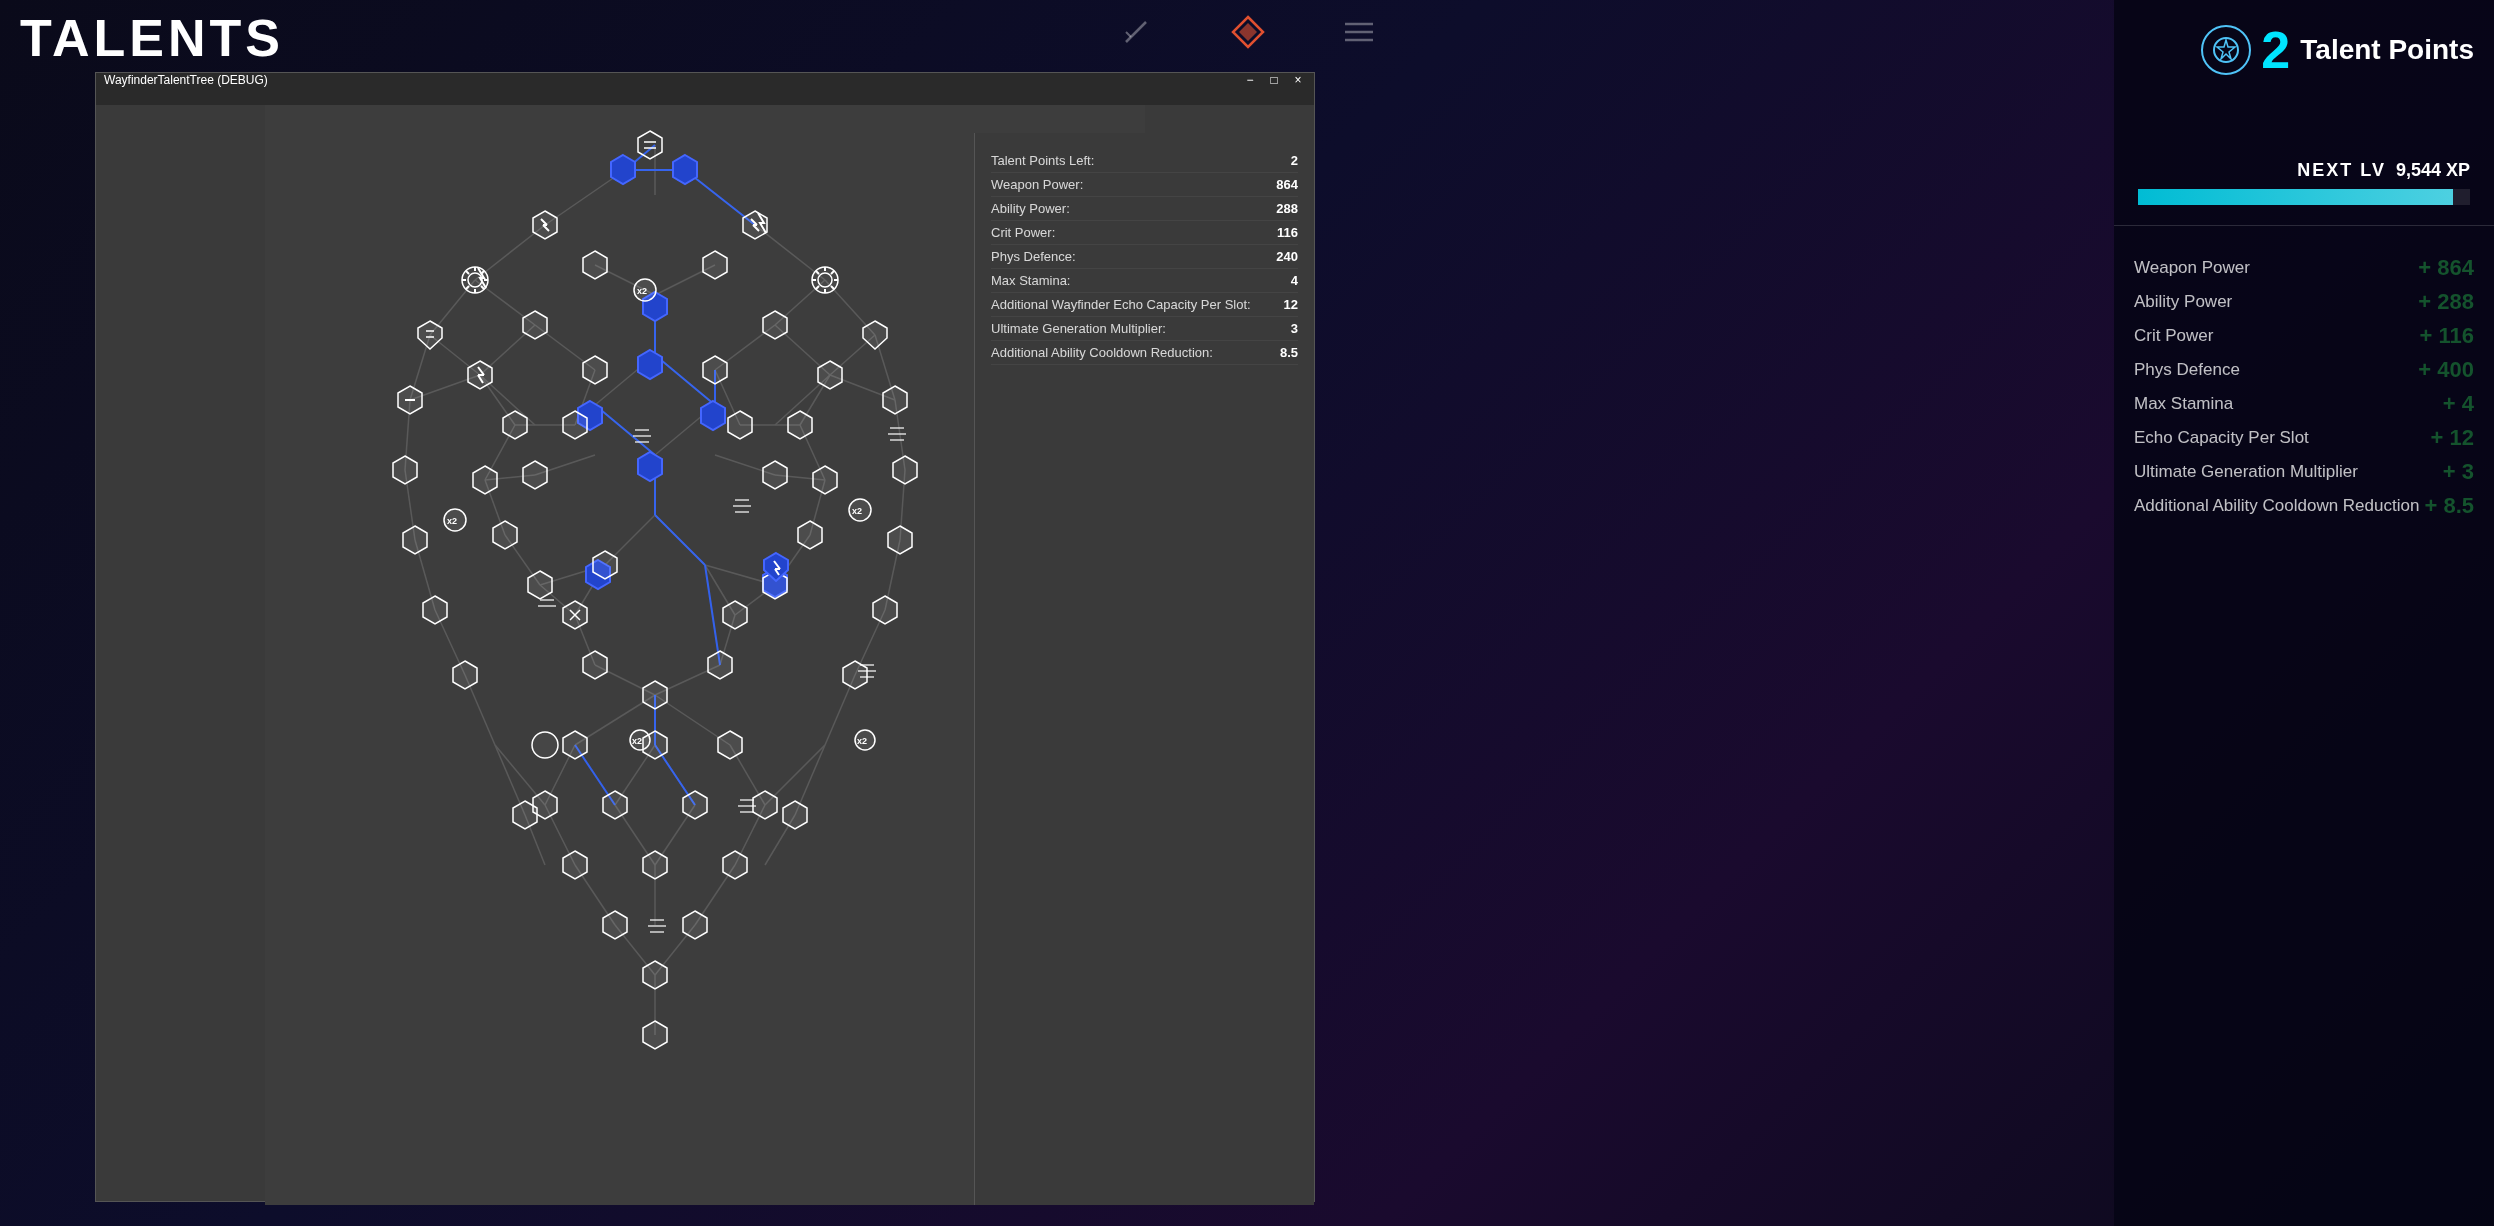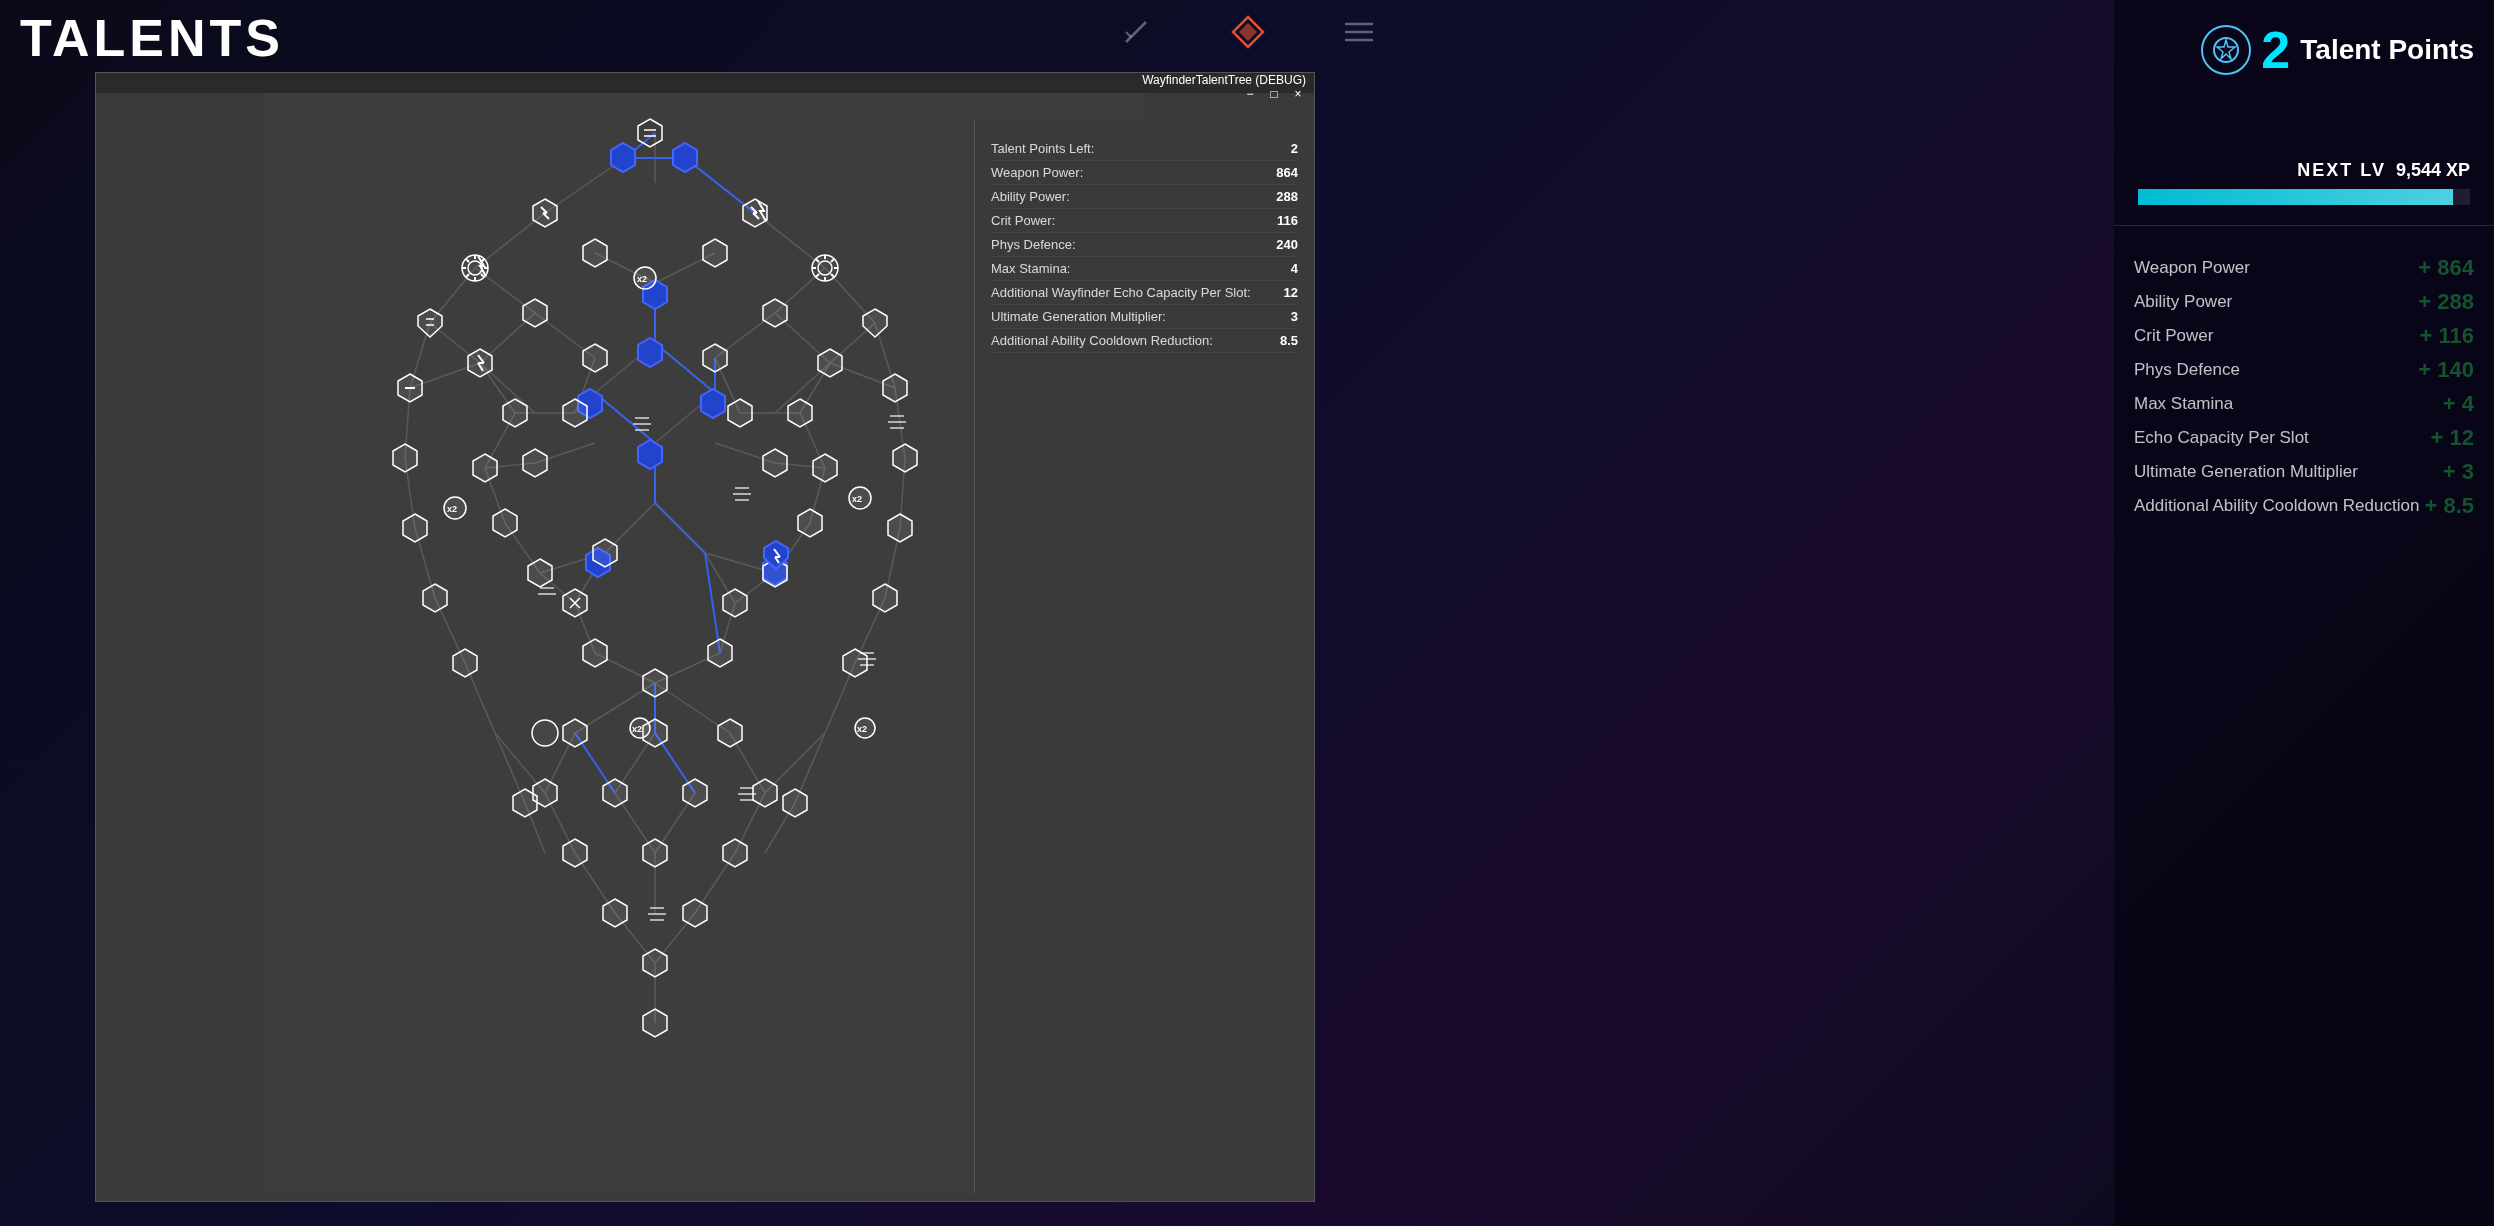--- a/index.html
+++ b/index.html
@@ -162,27 +162,26 @@
       top: 72px;
       left: 95px;
       width: 1220px;
       height: 1130px;
       background: #3a3a3a;
       border: 1px solid #555;
       z-index: 10;
     }
 
     .window-titlebar {
-      height: 20px;
+      height: 32px;
       background: #2a2a2a;
       display: flex;
-      align-items: flex-end;
+      align-items: flex-start;
       justify-content: space-between;
       padding: 0 8px;
-      flex-direction: column;
     }
 
     .window-title {
       color: white;
       font-size: 12px;
     }
 
     .window-controls {
       display: flex;
       gap: 8px;
@@ -825,21 +824,21 @@
       <div class="stat-row">
         <span class="stat-label">Ability Power</span>
         <span class="stat-value plus">+ 288</span>
       </div>
       <div class="stat-row">
         <span class="stat-label">Crit Power</span>
         <span class="stat-value plus">+ 116</span>
       </div>
       <div class="stat-row">
         <span class="stat-label">Phys Defence</span>
-        <span class="stat-value plus">+ 140</span>
+        <span class="stat-value plus">+ 400</span>
       </div>
       <div class="stat-row">
         <span class="stat-label">Max Stamina</span>
         <span class="stat-value plus">+ 4</span>
       </div>
       <div class="stat-row">
         <span class="stat-label">Echo Capacity Per Slot</span>
         <span class="stat-value plus">+ 12</span>
       </div>
       <div class="stat-row">

